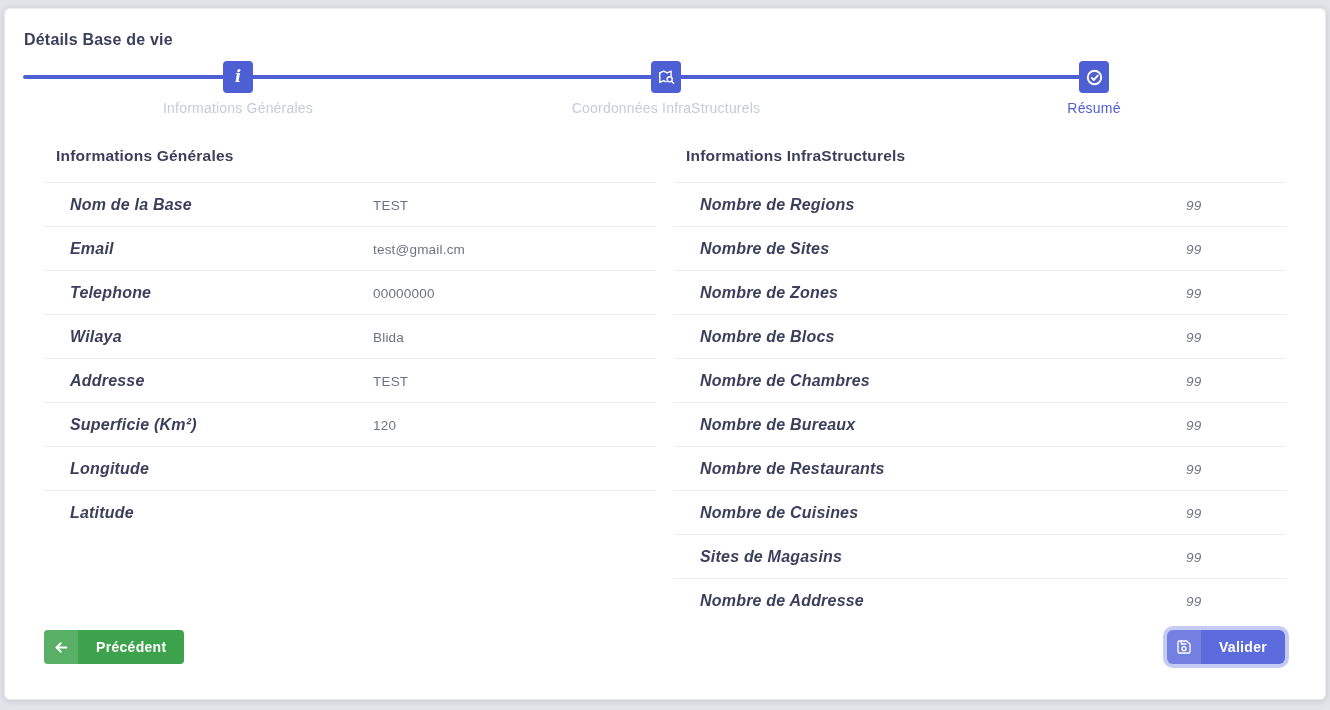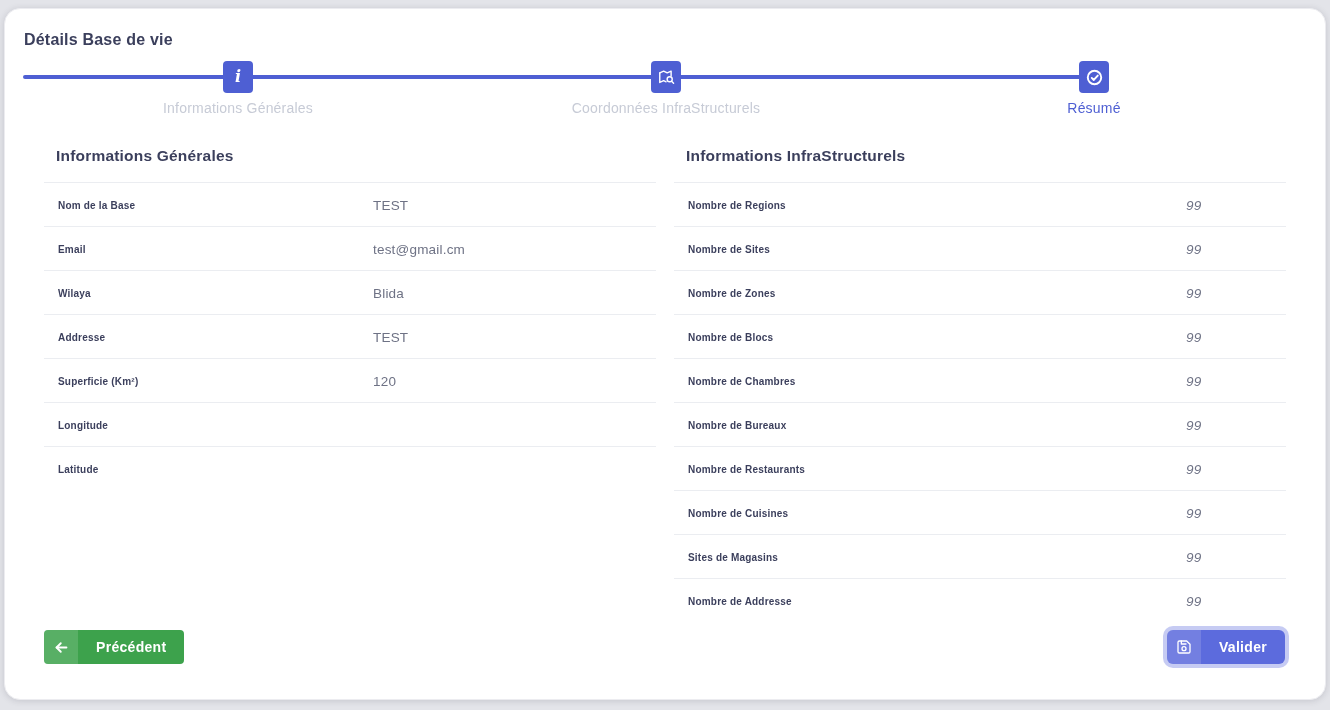--- a/index.html
+++ b/index.html
@@ -8,21 +8,21 @@
     font-family: "Liberation Sans", sans-serif;
     background: var(--page_bg, #e3e4e9);
     overflow: hidden;
     position: relative;
   }
   .card {
     position: absolute;
     left: 4px; top: 8px;
     width: 1322px; height: 692px;
     background: #ffffff;
-    border-radius: 16px;
+    border-radius: 6px;
     border: 1px solid #ececf0;
     box-shadow: 0 1px 6px rgba(60,60,80,0.18);
   }
   .page-title {
     position: absolute; left: 19px; top: 22px;
     font-size: 16px; font-weight: bold;
     color: var(--heading, #3b3f5c);
     letter-spacing: .2px;
   }
   
@@ -61,23 +61,23 @@
   }
   .col-head-divider {
     margin-top: 17px; border-bottom: 1px solid var(--divider, #ebedf1);
   }
   .row {
     position: relative; height: 44px;
     border-bottom: 1px solid var(--divider, #ebedf1);
   }
   .row:last-child { border-bottom: none; }
   .row-label {
-    position: absolute; left: 14px; top: 50%; transform: translateY(-50%);
-    font-size: 10px; font-weight: bold;
-    color: var(--heading, #3b3f5c); letter-spacing: .2px;
+    position: absolute; left: 26px; top: 50%; transform: translateY(-50%);
+    font-size: 16px; font-weight: bold;
+    color: var(--heading, #3b3f5c); letter-spacing: .2px; font-style: italic;
   }
   .row-value {
     position: absolute; top: 50%; transform: translateY(-50%);
     font-size: 13.5px; color: var(--value_gray, #6e7285); letter-spacing: .2px;
   }
   .col-left  .row-value { left: 329px; }
   .col-right .row-value { left: 512px; font-style: italic; }
   
   .btn {
     position: absolute; top: 621px; height: 34px;
@@ -146,20 +146,24 @@
     <div class="col-head-divider"></div>
     <div class="row">
       <span class="row-label">Nom de la Base</span>
       <span class="row-value">TEST</span>
     </div>
     <div class="row">
       <span class="row-label">Email</span>
       <span class="row-value">test@gmail.cm</span>
     </div>
     <div class="row">
+      <span class="row-label">Telephone</span>
+      <span class="row-value">00000000</span>
+    </div>
+    <div class="row">
       <span class="row-label">Wilaya</span>
       <span class="row-value">Blida</span>
     </div>
     <div class="row">
       <span class="row-label">Addresse</span>
       <span class="row-value">TEST</span>
     </div>
     <div class="row">
       <span class="row-label">Superficie (Km²)</span>
       <span class="row-value">120</span>

